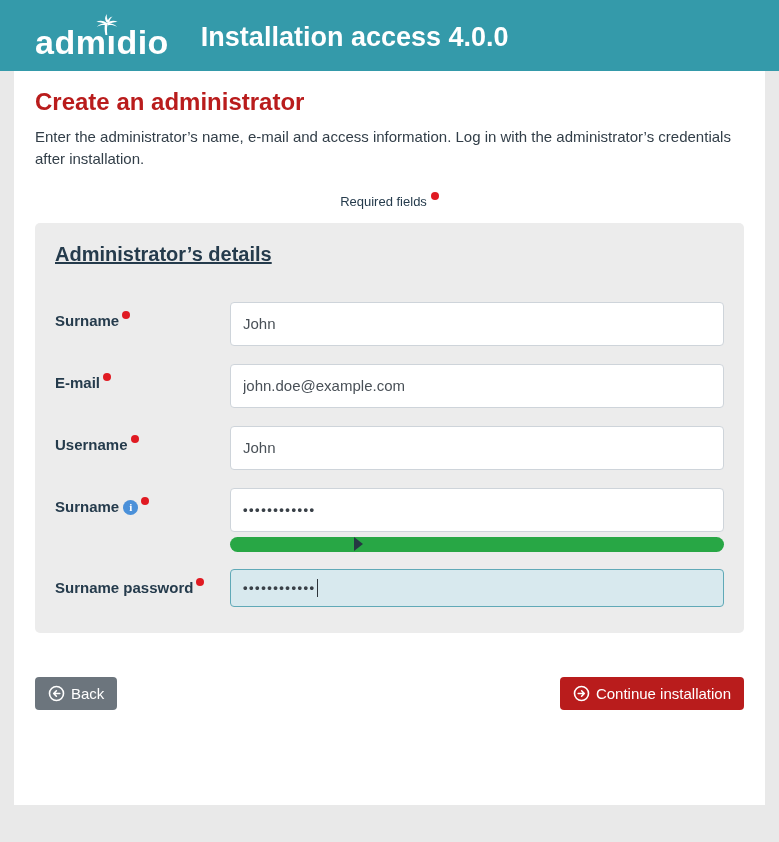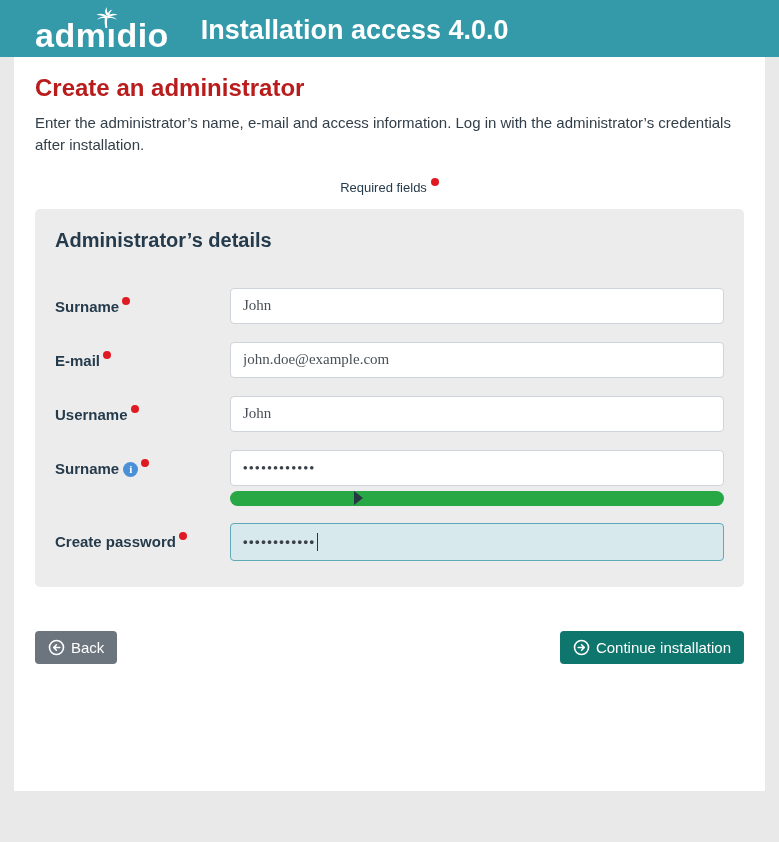--- a/index.html
+++ b/index.html
@@ -5,21 +5,21 @@
   * { margin: 0; padding: 0; box-sizing: border-box; }
   html, body { width: 779px; height: 842px; }
   body {
     font-family: "Liberation Sans", sans-serif;
     background: #e9e9e9;
     color: #253b4c;
     overflow: hidden;
   }
   
   .app-header {
-    height: 57px;
+    height: 71px;
     background: #349aaa;
     display: flex;
     align-items: center;
     padding-left: 35px;
   }
   .logo {
     position: relative;
     color: #fff;
     font-size: 34px;
     font-weight: 700;
@@ -77,20 +77,21 @@
   .panel {
     background: #ececec;
     border-radius: 5px;
     padding: 20px 20px 26px 20px;
   }
   h2.panel-title {
     font-size: 20px;
     font-weight: 700;
     color: #253b4c;
     margin-bottom: 36px;
+    text-decoration: underline;
   }
   .form-row {
     display: flex;
     align-items: flex-start;
     margin-bottom: 18px;
   }
   .form-label {
     width: 175px;
     flex: 0 0 175px;
     font-size: 15px;
@@ -108,25 +109,25 @@
     font-size: 11px;
     font-weight: 700;
     text-align: center;
     line-height: 15px;
     font-family: "Liberation Serif", serif;
     vertical-align: 1px;
     margin-left: 4px;
   }
   .form-input {
     flex: 1;
-    height: 36px;
+    height: 44px;
     border: 1px solid #ced4da;
     border-radius: 4px;
     background: #fff;
-    font-family: Liberation Serif, serif;
+    font-family: Liberation Sans, sans-serif;
     font-size: 15px;
     color: #495057;
     padding: 12px 12px;
     outline: none;
   }
   .form-input.masked {
     font-weight: 700;
     font-size: 13px;
     letter-spacing: 1.5px;
     color: #3a4148;
@@ -180,21 +181,21 @@
     gap: 6px;
     border: none;
     border-radius: 4px;
     color: #fff;
     font-family: "Liberation Sans", sans-serif;
     font-size: 15px;
     padding: 8px 13px;
     cursor: pointer;
   }
   .btn-secondary { background: #6c757d; }
-  .btn-primary { background: #0f766e; margin-left: 16px; }
+  .btn-primary { background: #b91c1c; margin-left: 16px; }
   .btn svg { display: block; }
 </style>
 </head>
 <body>
 
 <header class="app-header">
   <div class="logo">
     <span class="palm">
       <svg width="31" height="23" viewBox="0 0 34 24" aria-hidden="true">
         <g fill="#ffffff">
@@ -255,21 +256,21 @@
     </div>
 
     <div class="strength-row">
       <div class="strength-bar">
         <div class="strength-marker" id="strength-marker" style="left: 25%;"></div>
       </div>
     </div>
 
     <div class="form-row" style="margin-bottom:0">
       <label class="form-label">
-        <span>Create password</span><span class="req-dot"></span>
+        <span>Surname password</span><span class="req-dot"></span>
       </label>
       <div class="input-focused">
         <span>••••••••••••</span>
           <span class="caret"></span>
       </div>
     </div>
   </section>
 
   <div class="footer-actions">
     <button class="btn btn-secondary">

